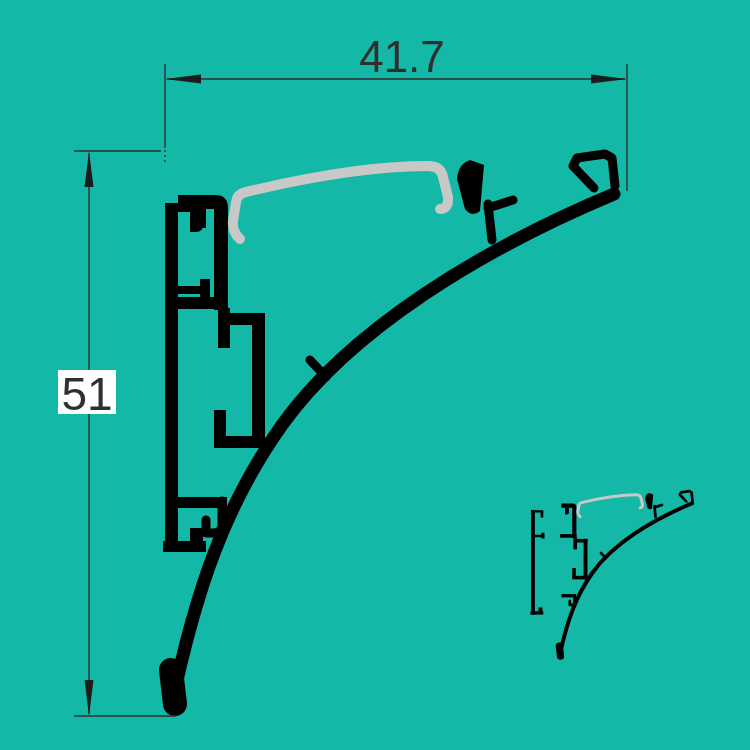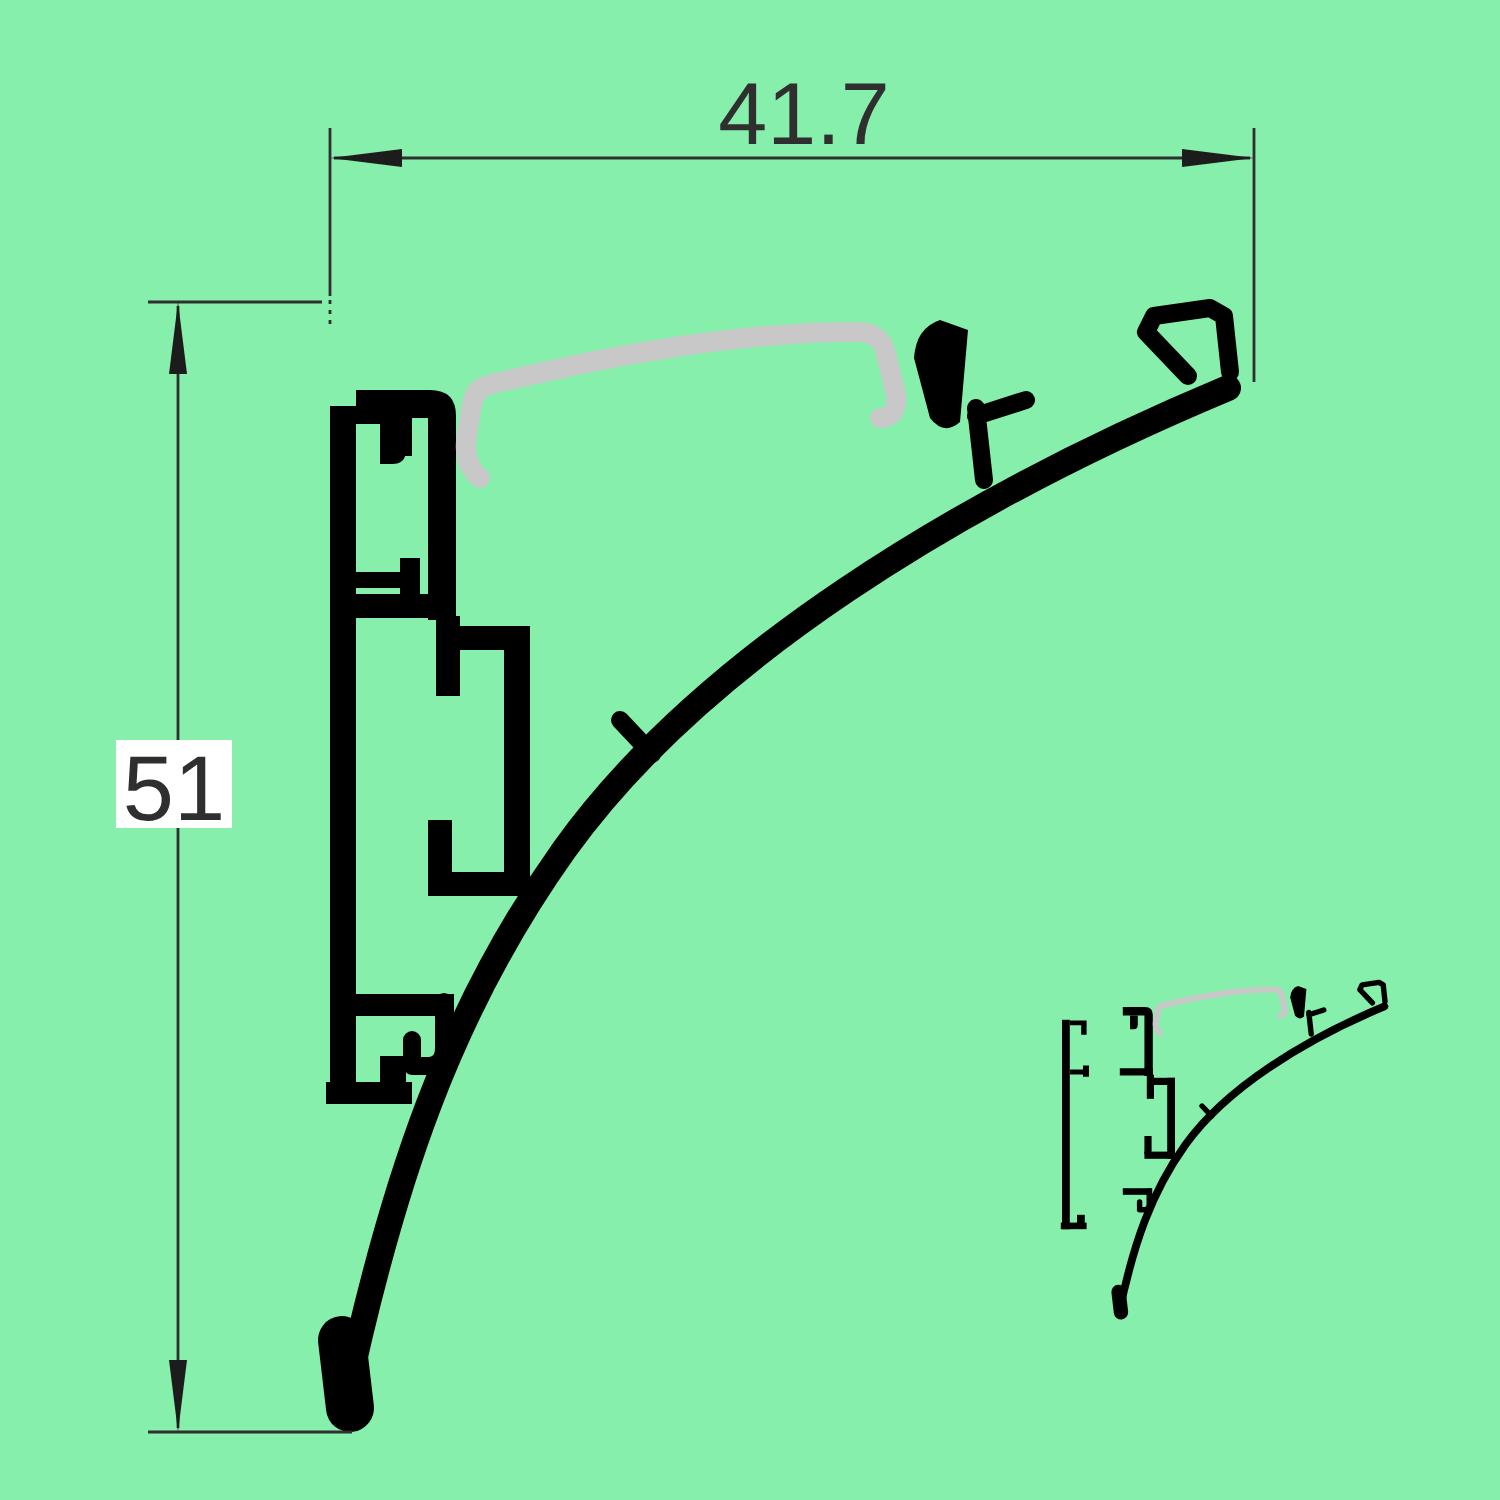--- a/index.html
+++ b/index.html
@@ -1,16 +1,16 @@
 <!DOCTYPE html>
 <html><head>
 <meta charset="utf-8">
 <style>
   html,body{margin:0;padding:0;background:#ffffff;}
-  .stage{width:750px;height:750px;position:relative;background:#86efac;overflow:hidden;}
+  .stage{width:750px;height:750px;position:relative;background:#14b8a6;overflow:hidden;}
   svg{display:block;}
   
   .ink-fill{fill:#000000;stroke:none;}
   .ink-stroke{fill:none;stroke:#000000;stroke-linecap:round;stroke-linejoin:round;}
   .w13{stroke-width:13px;}
   .w9{stroke-width:9px;}
   .w24{stroke-width:24px;}
   
   .dif{fill:none;stroke:#c8c8c8;stroke-width:10px;stroke-linecap:round;stroke-linejoin:round;}
   

